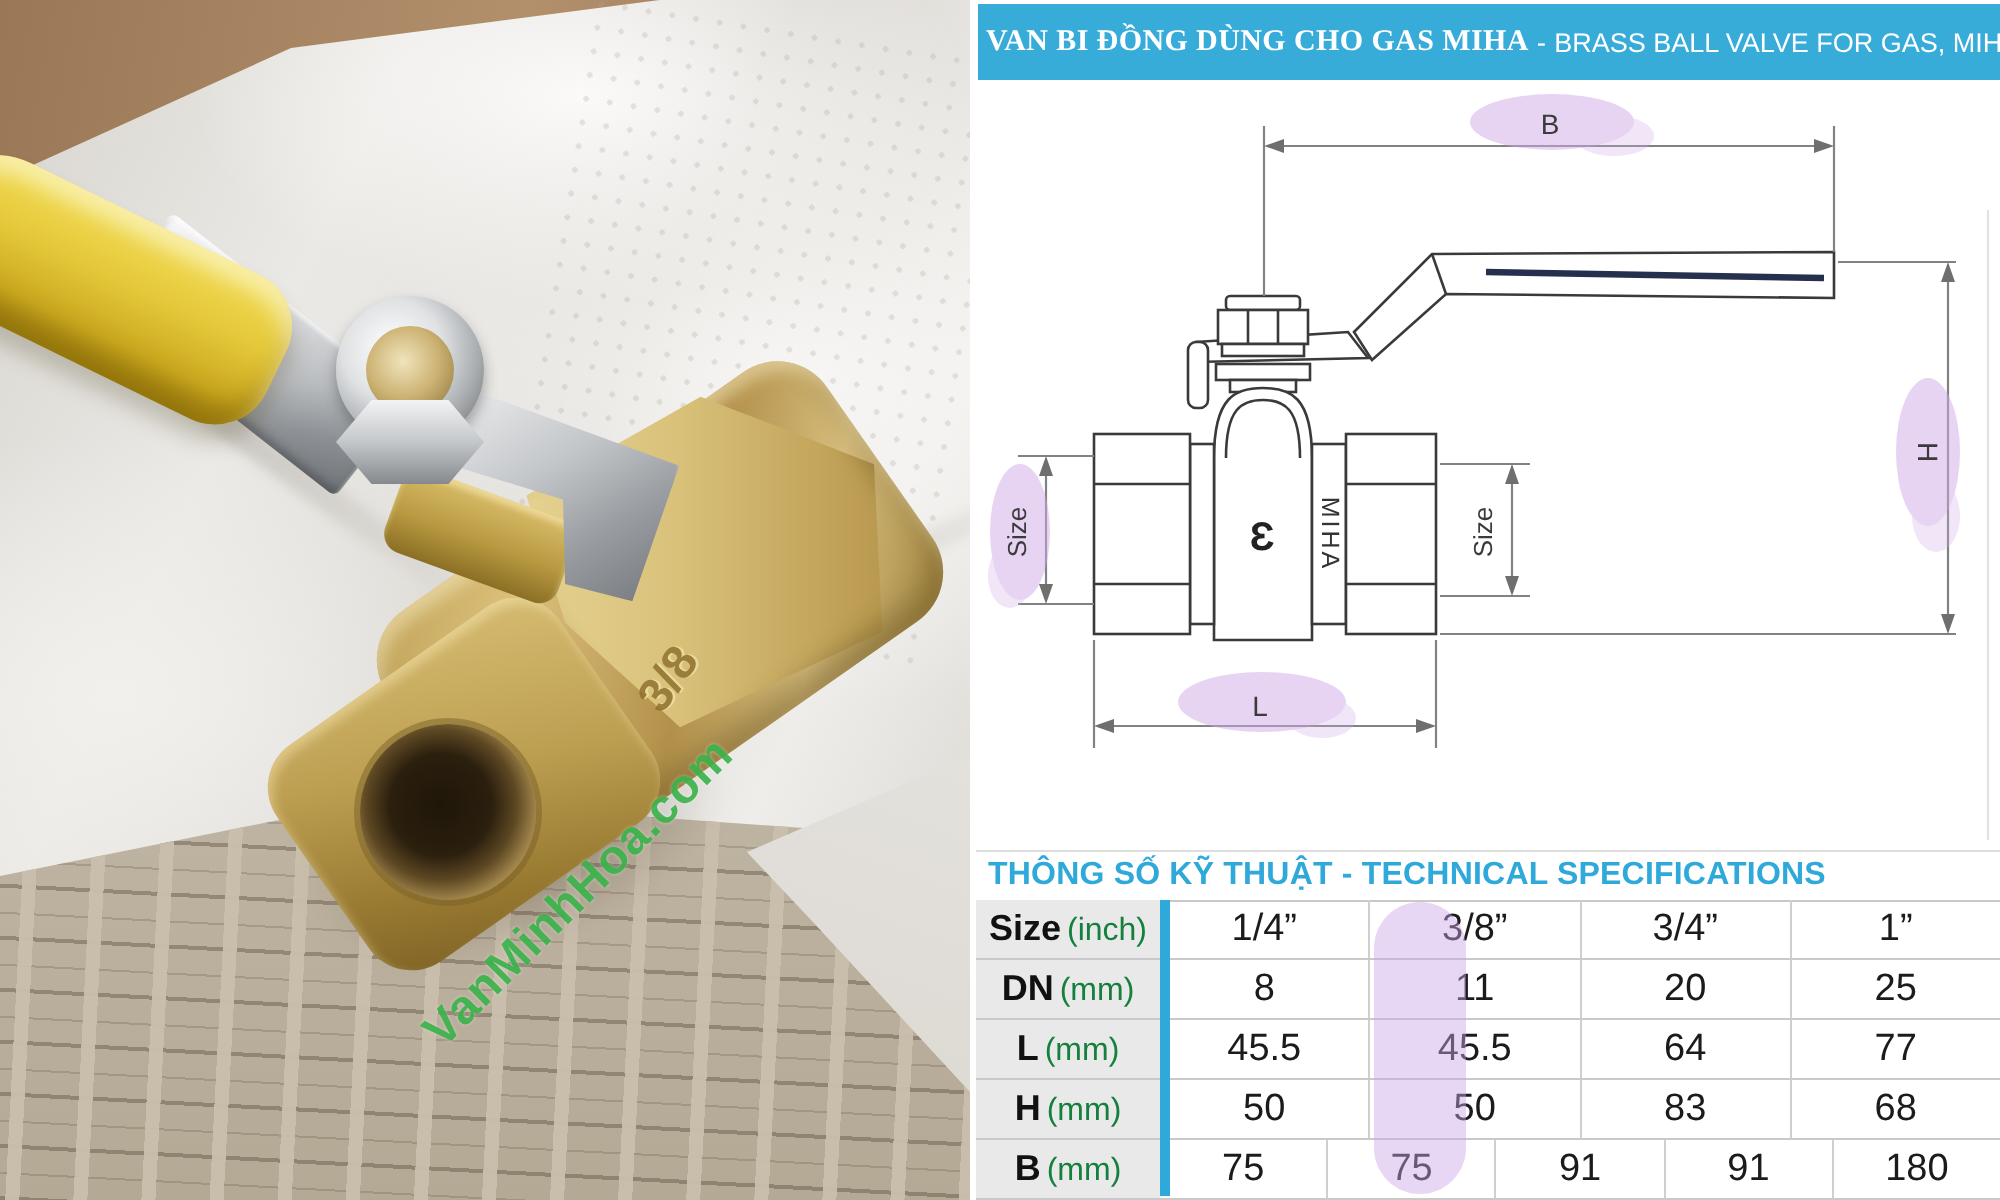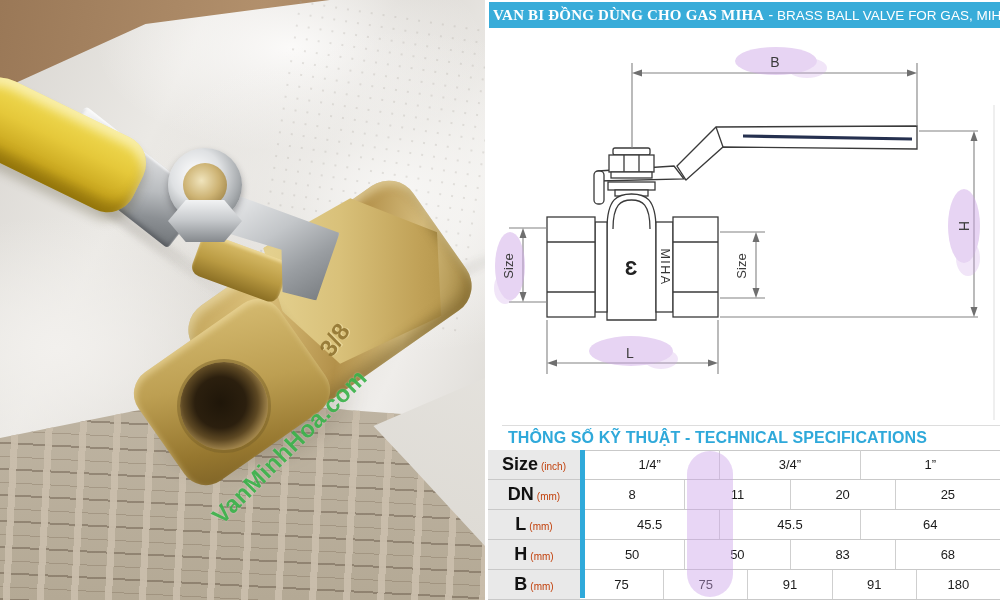--- a/index.html
+++ b/index.html
@@ -77,38 +77,38 @@
     box-shadow:0 0 0 3px rgba(120,95,40,.5);}
   .stamp{position:absolute;left:318px;top:326px;z-index:4;transform:rotate(-55deg);
     font-size:24px;font-weight:bold;color:#8a6d2a;opacity:.8;text-shadow:1px 1px 0 rgba(242,226,170,.9);}
   .watermark{position:absolute;left:176px;top:432px;width:230px;height:32px;z-index:9;
     transform:rotate(-45deg);text-align:center;
     font-size:24px;font-weight:bold;letter-spacing:.5px;color:#3cb34c;opacity:.92;
     text-shadow:0 0 2px rgba(255,255,255,.45);}
 
   
   .panel{position:relative;width:515px;height:600px;background:#fff;flex:0 0 515px;}
-  .header-bar{position:absolute;left:4px;right:0;top:2px;height:26px;background:#38acd9;
+  .header-bar{position:absolute;left:4px;right:0;top:2px;height:38px;background:#38acd9;
     color:#fff;display:flex;align-items:center;padding-left:4px;white-space:nowrap;overflow:hidden;}
   .header-bar .vi{font-family:"Liberation Serif",serif;font-weight:bold;font-size:15px;letter-spacing:.2px;}
   .header-bar .sep{font-size:14px;margin:0 4px;}
   .header-bar .en{font-size:13.5px;}
   .diagram-wrap{position:absolute;left:0;top:30px;width:515px;height:395px;}
   svg{display:block;}
 
   .spec-heading{position:absolute;left:3px;right:0;top:425px;height:24px;border-top:1px solid #ddd;border-bottom:1px solid #c9c9c9;
-    display:flex;align-items:center;padding-left:6px;color:#2aa7d6;font-weight:bold;font-size:16px;letter-spacing:.1px;margin-left:14px;}
+    display:flex;align-items:center;padding-left:6px;color:#2aa7d6;font-weight:bold;font-size:16px;letter-spacing:.1px;}
   .spec-table{position:absolute;left:3px;right:0;top:450px;height:150px;}
   .spec-divider{position:absolute;left:92px;top:0;bottom:2px;width:5px;background:#2fa9da;z-index:3;}
   .spec-row{display:flex;height:29px;border-bottom:1px solid #c9c9c9;}
   .spec-label{width:92px;flex:0 0 92px;background:#e9e9e9;display:flex;align-items:baseline;justify-content:center;
     padding-top:4px;box-sizing:border-box;}
   .spec-label b{font-size:18px;color:#111;}
-  .spec-label span{font-size:10px;color:#c2410c;margin-left:3px;}
-  .spec-cell{flex:1;display:flex;align-items:center;justify-content:center;font-size:13px;color:#1b1b1b;
+  .spec-label span{font-size:16px;color:#15803d;margin-left:3px;}
+  .spec-cell{flex:1;display:flex;align-items:center;justify-content:center;font-size:19px;color:#1b1b1b;
     border-left:1px solid #cfcfcf;position:relative;z-index:1;}
   .spec-row .spec-cell:nth-child(2){border-left:none;}
   .col-highlight{position:absolute;top:1px;height:146px;width:46px;border-radius:23px;z-index:2;
     background:rgba(205,163,233,.45);pointer-events:none;}
 </style>
 </head>
 <body>
 
 <div class="app">
 
@@ -235,20 +235,21 @@
 
     <div class="spec-table">
       <div class="spec-divider" style="background: rgb(47, 169, 218);"></div>
       <div>
           <div class="spec-row">
             <div class="spec-label">
               <b>Size</b>
               <span>(inch)</span>
             </div>
             <div class="spec-cell">1/4”</div>
+            <div class="spec-cell">3/8”</div>
             <div class="spec-cell">3/4”</div>
             <div class="spec-cell">1”</div>
           </div>
           <div class="spec-row">
             <div class="spec-label">
               <b>DN</b>
               <span>(mm)</span>
             </div>
             <div class="spec-cell">8</div>
             <div class="spec-cell">11</div>
@@ -256,20 +257,21 @@
             <div class="spec-cell">25</div>
           </div>
           <div class="spec-row">
             <div class="spec-label">
               <b>L</b>
               <span>(mm)</span>
             </div>
             <div class="spec-cell">45.5</div>
             <div class="spec-cell">45.5</div>
             <div class="spec-cell">64</div>
+            <div class="spec-cell">77</div>
           </div>
           <div class="spec-row">
             <div class="spec-label">
               <b>H</b>
               <span>(mm)</span>
             </div>
             <div class="spec-cell">50</div>
             <div class="spec-cell">50</div>
             <div class="spec-cell">83</div>
             <div class="spec-cell">68</div>

